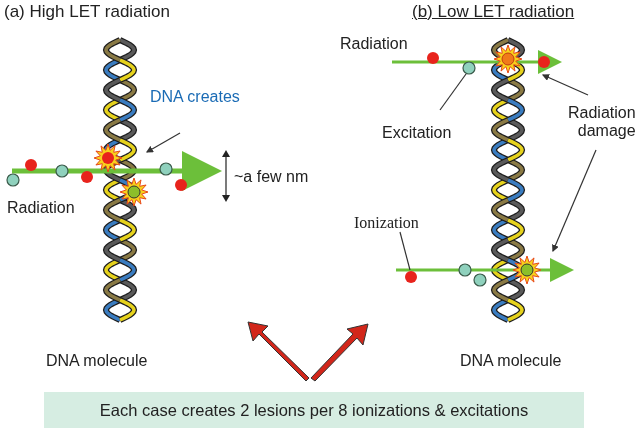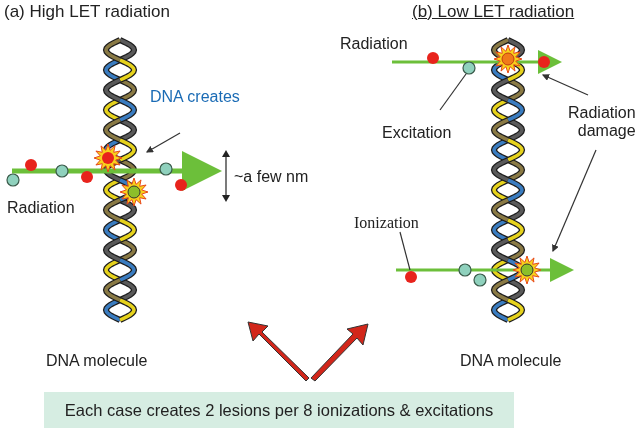--- a/index.html
+++ b/index.html
@@ -2,21 +2,21 @@
 <html><head>
 <meta charset="utf-8">
 <style>
   html, body { margin: 0; padding: 0; background: #ffffff; }
   body { width: 641px; height: 434px; position: relative; overflow: hidden;
          font-family: "Liberation Sans", sans-serif; color: #222; }
   svg { position: absolute; left: 0; top: 0; }
   .lbl { position: absolute; font-size: 16px; color: #222; white-space: nowrap; line-height: 1; text-align: right; }
   .title { font-size: 17px; }
   .blue { color: #1a6bb5; text-align: center; line-height: 1.05; }
-  .footer { position: absolute; left: 44px; top: 392px; width: 470px; height: 36px;
+  .footer { position: absolute; left: 44px; top: 392px; width: 540px; height: 36px;
             background: #d6ede2; display: flex; align-items: center; justify-content: center;
             font-size: 16.5px; color: #222; }
 </style>
 </head>
 <body>
 
 <svg width="641" height="434">
   <defs>
     <marker id="ga" markerWidth="8" markerHeight="8" refX="6" refY="4" orient="auto">
       <path d="M0,0 L8,4 L0,8 z" fill="#6cbf3a"></path>

